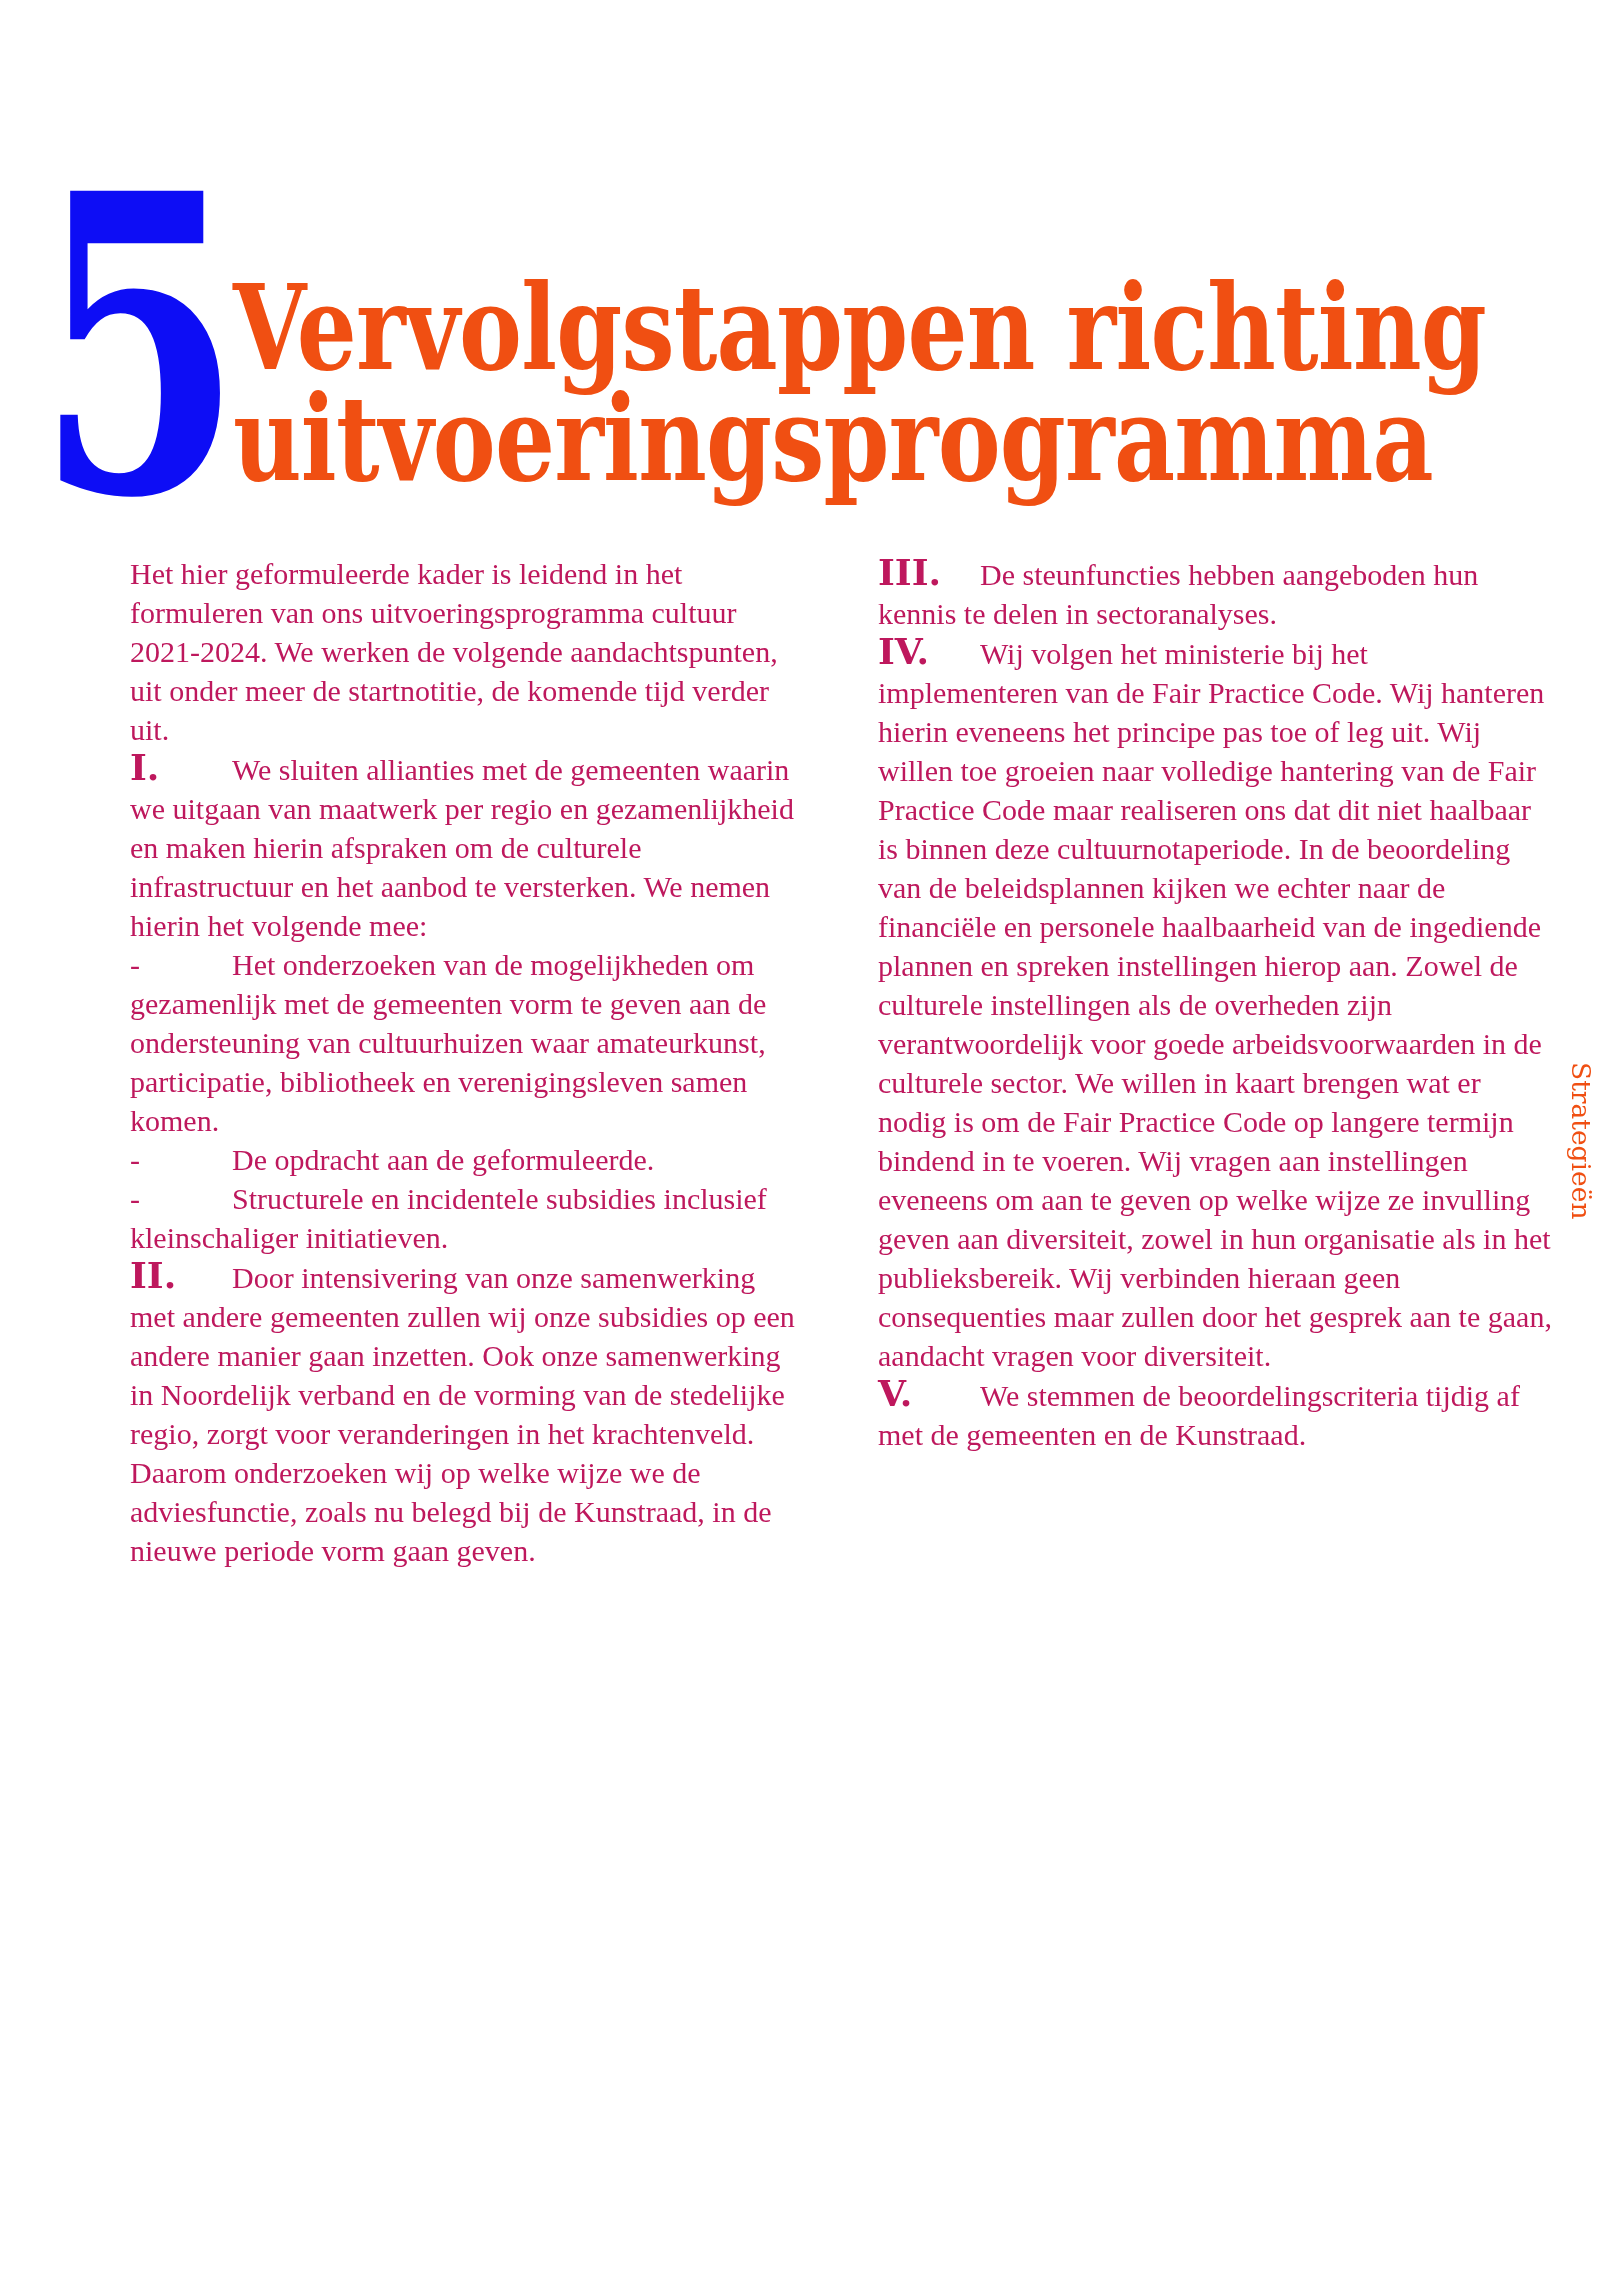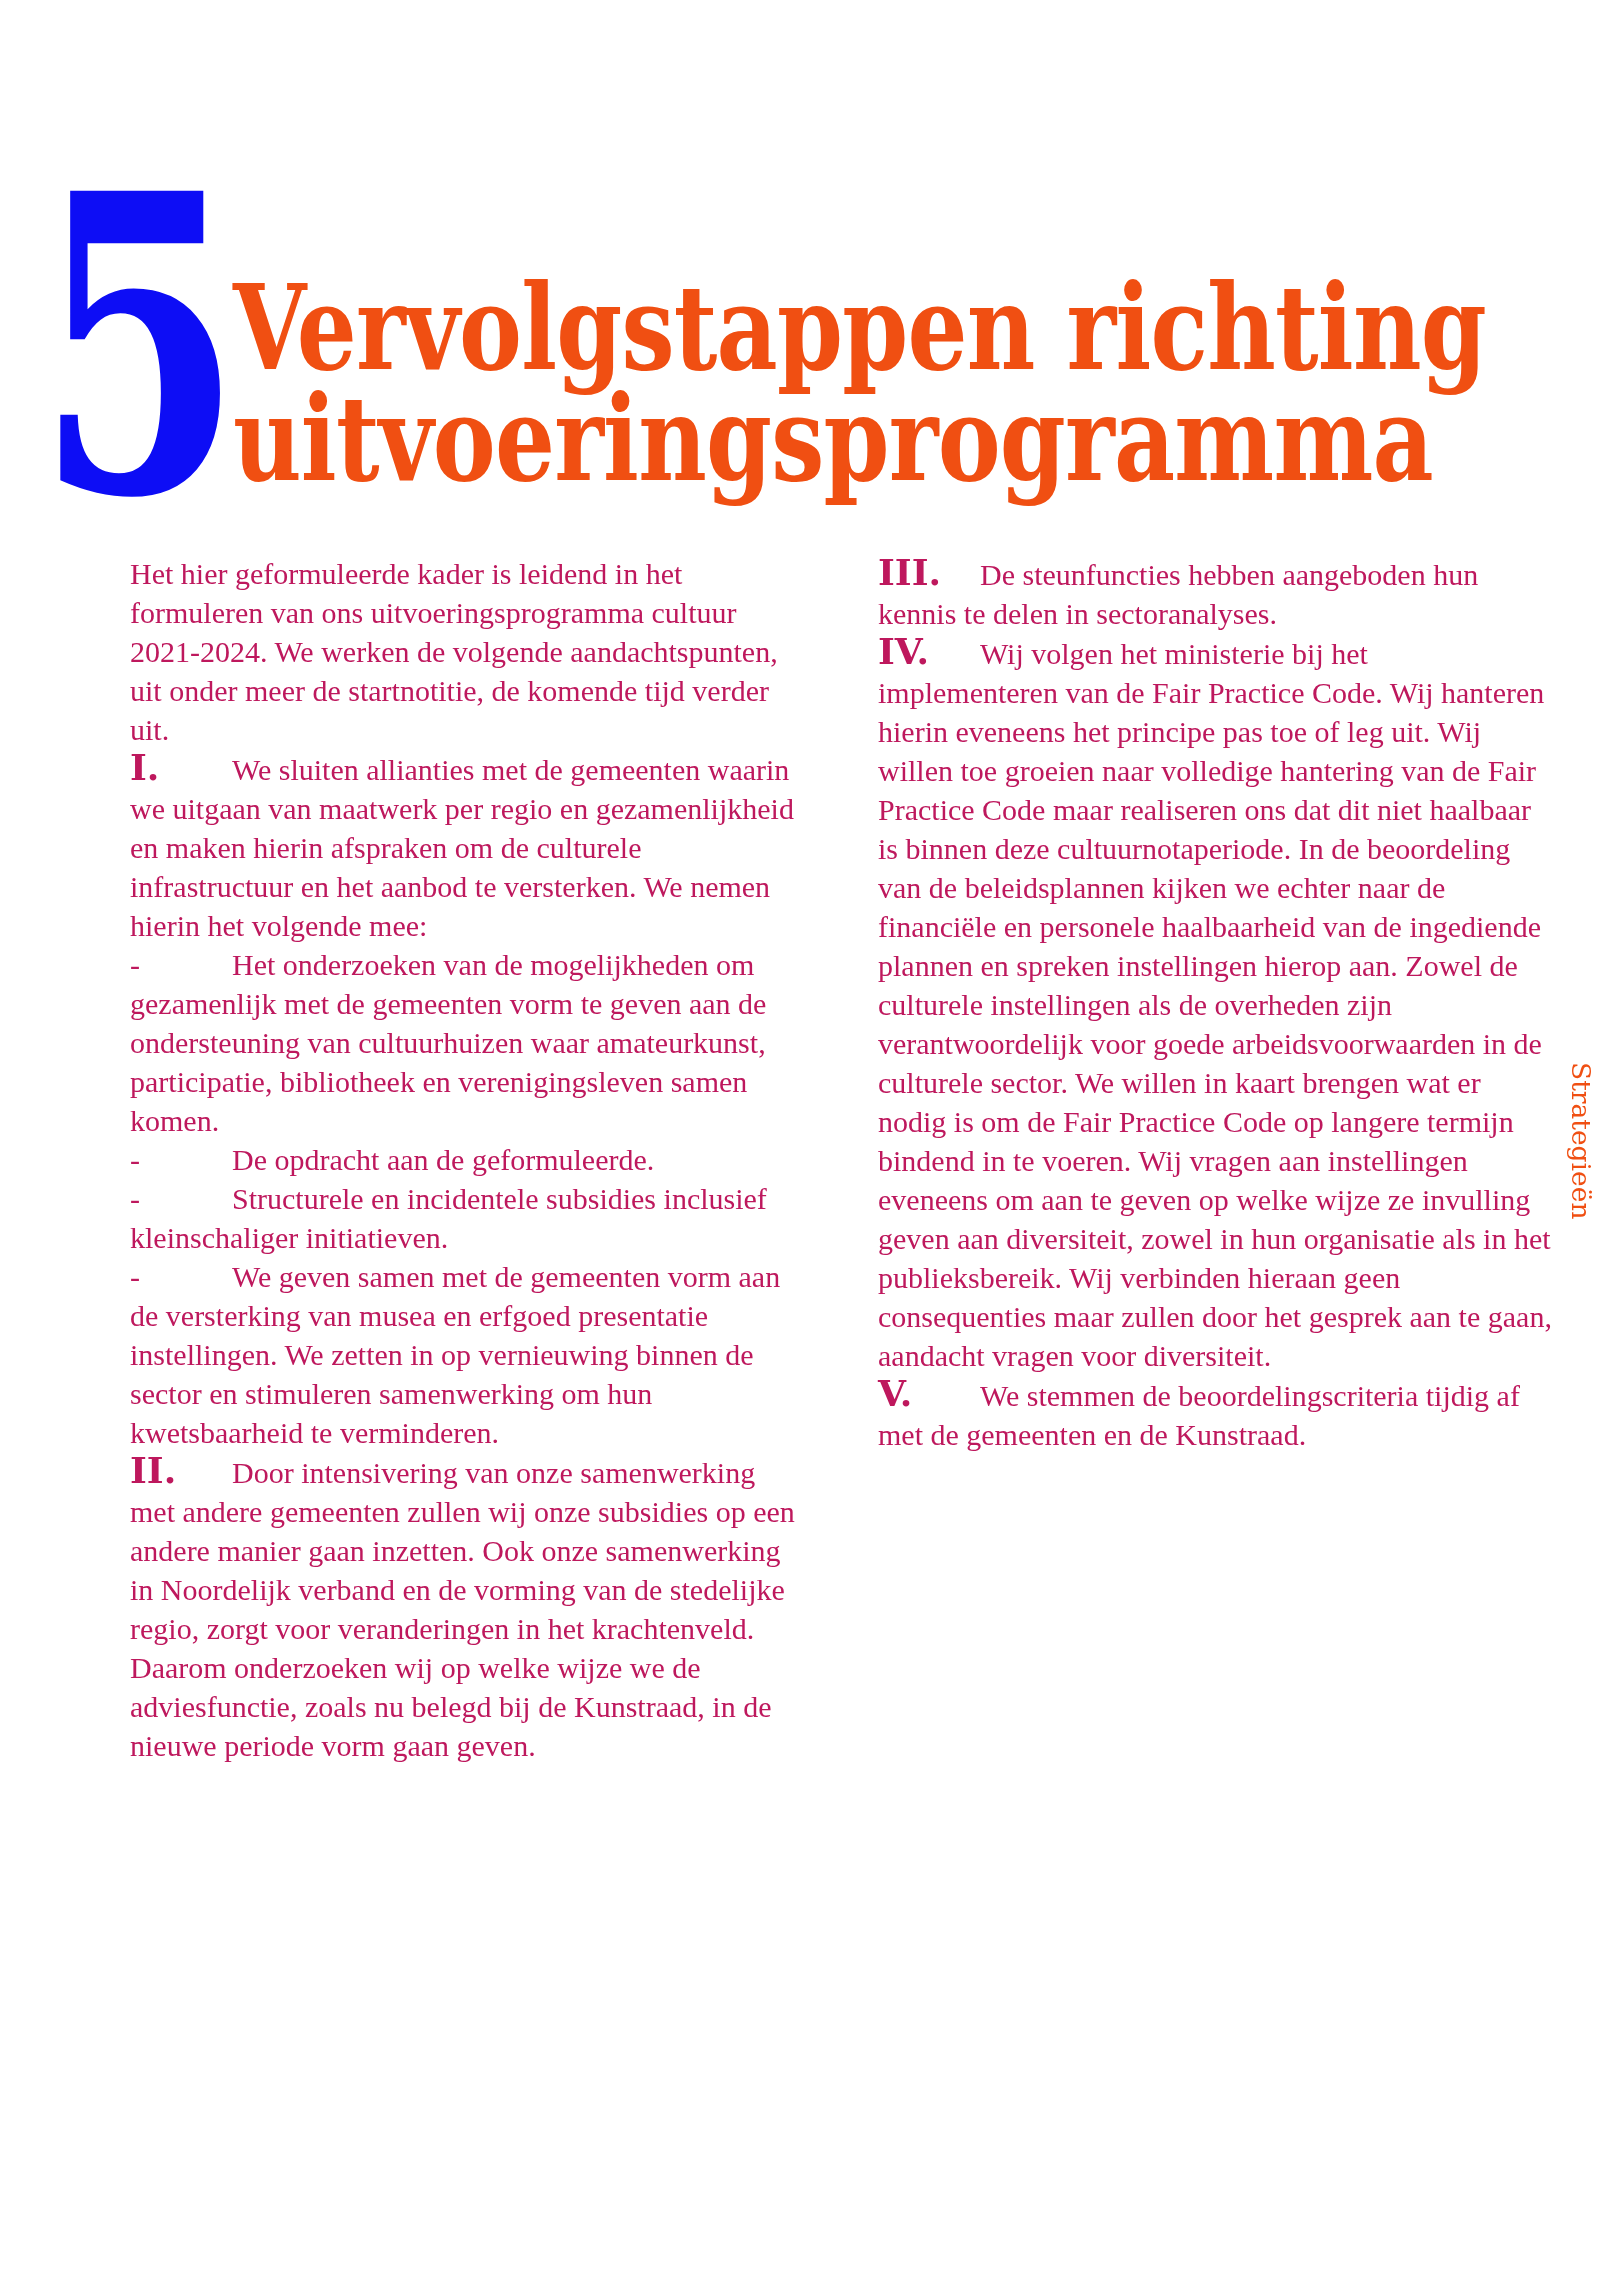--- a/index.html
+++ b/index.html
@@ -95,21 +95,20 @@
     <p class="block"><span>Het hier geformuleerde kader is leidend in het formuleren van ons uitvoeringsprogramma cultuur 2021-2024. We werken de volgende aandachtspunten, uit onder meer de startnotitie, de komende tijd verder uit.</span></p>
 
     <p class="block section"><span class="marker">I.</span><span>We sluiten allianties met de gemeenten waarin we uitgaan van maatwerk per regio en gezamenlijkheid en maken hierin afspraken om de culturele infrastructuur en het aanbod te versterken. We nemen hierin het volgende mee:</span></p>
 
     <p class="block"><span class="dash">-</span><span>Het onderzoeken van de mogelijkheden om gezamenlijk met de gemeenten vorm te geven aan de ondersteuning van cultuurhuizen waar amateurkunst, participatie, bibliotheek en verenigingsleven samen komen.</span></p>
 
     <p class="block"><span class="dash">-</span><span>De opdracht aan de geformuleerde.</span></p>
 
     <p class="block"><span class="dash">-</span><span>Structurele en incidentele subsidies inclusief kleinschaliger initiatieven.</span></p>
 
-    <p class="block"><span class="dash">-</span><span>We geven samen met de gemeenten vorm aan de versterking van musea en erfgoed presentatie instellingen. We zetten in op vernieuwing binnen de sector en stimuleren samenwerking om hun kwetsbaarheid te verminderen.</span></p>
 
     <p class="block section"><span class="marker">II.</span><span>Door intensivering van onze samenwerking met andere gemeenten zullen wij onze subsidies op een andere manier gaan inzetten. Ook onze samenwerking in Noordelijk verband en de vorming van de stedelijke regio, zorgt voor veranderingen in het krachtenveld. Daarom onderzoeken wij op welke wijze we de adviesfunctie, zoals nu belegd bij de Kunstraad, in de nieuwe periode vorm gaan geven.</span></p>
 
   </div>
 
   <div id="col-right" class="col">
 
     <p class="block"><span class="marker">III.</span><span>De steunfuncties hebben aangeboden hun kennis te delen in sectoranalyses.</span></p>
 
     <p class="block section"><span class="marker">IV.</span><span>Wij volgen het ministerie bij het implementeren van de Fair Practice Code. Wij hanteren hierin eveneens het principe pas toe of leg uit. Wij willen toe groeien naar volledige hantering van de Fair Practice Code maar realiseren ons dat dit niet haalbaar is binnen deze cultuurnotaperiode. In de beoordeling van de beleidsplannen kijken we echter naar de financiële en personele haalbaarheid van de ingediende plannen en spreken instellingen hierop aan. Zowel de culturele instellingen als de overheden zijn verantwoordelijk voor goede arbeidsvoorwaarden in de culturele sector. We willen in kaart brengen wat er nodig is om de Fair Practice Code op langere termijn bindend in te voeren. Wij vragen aan instellingen eveneens om aan te geven op welke wijze ze invulling geven aan diversiteit, zowel in hun organisatie als in het publieksbereik. Wij verbinden hieraan geen consequenties maar zullen door het gesprek aan te gaan, aandacht vragen voor diversiteit.</span></p>

